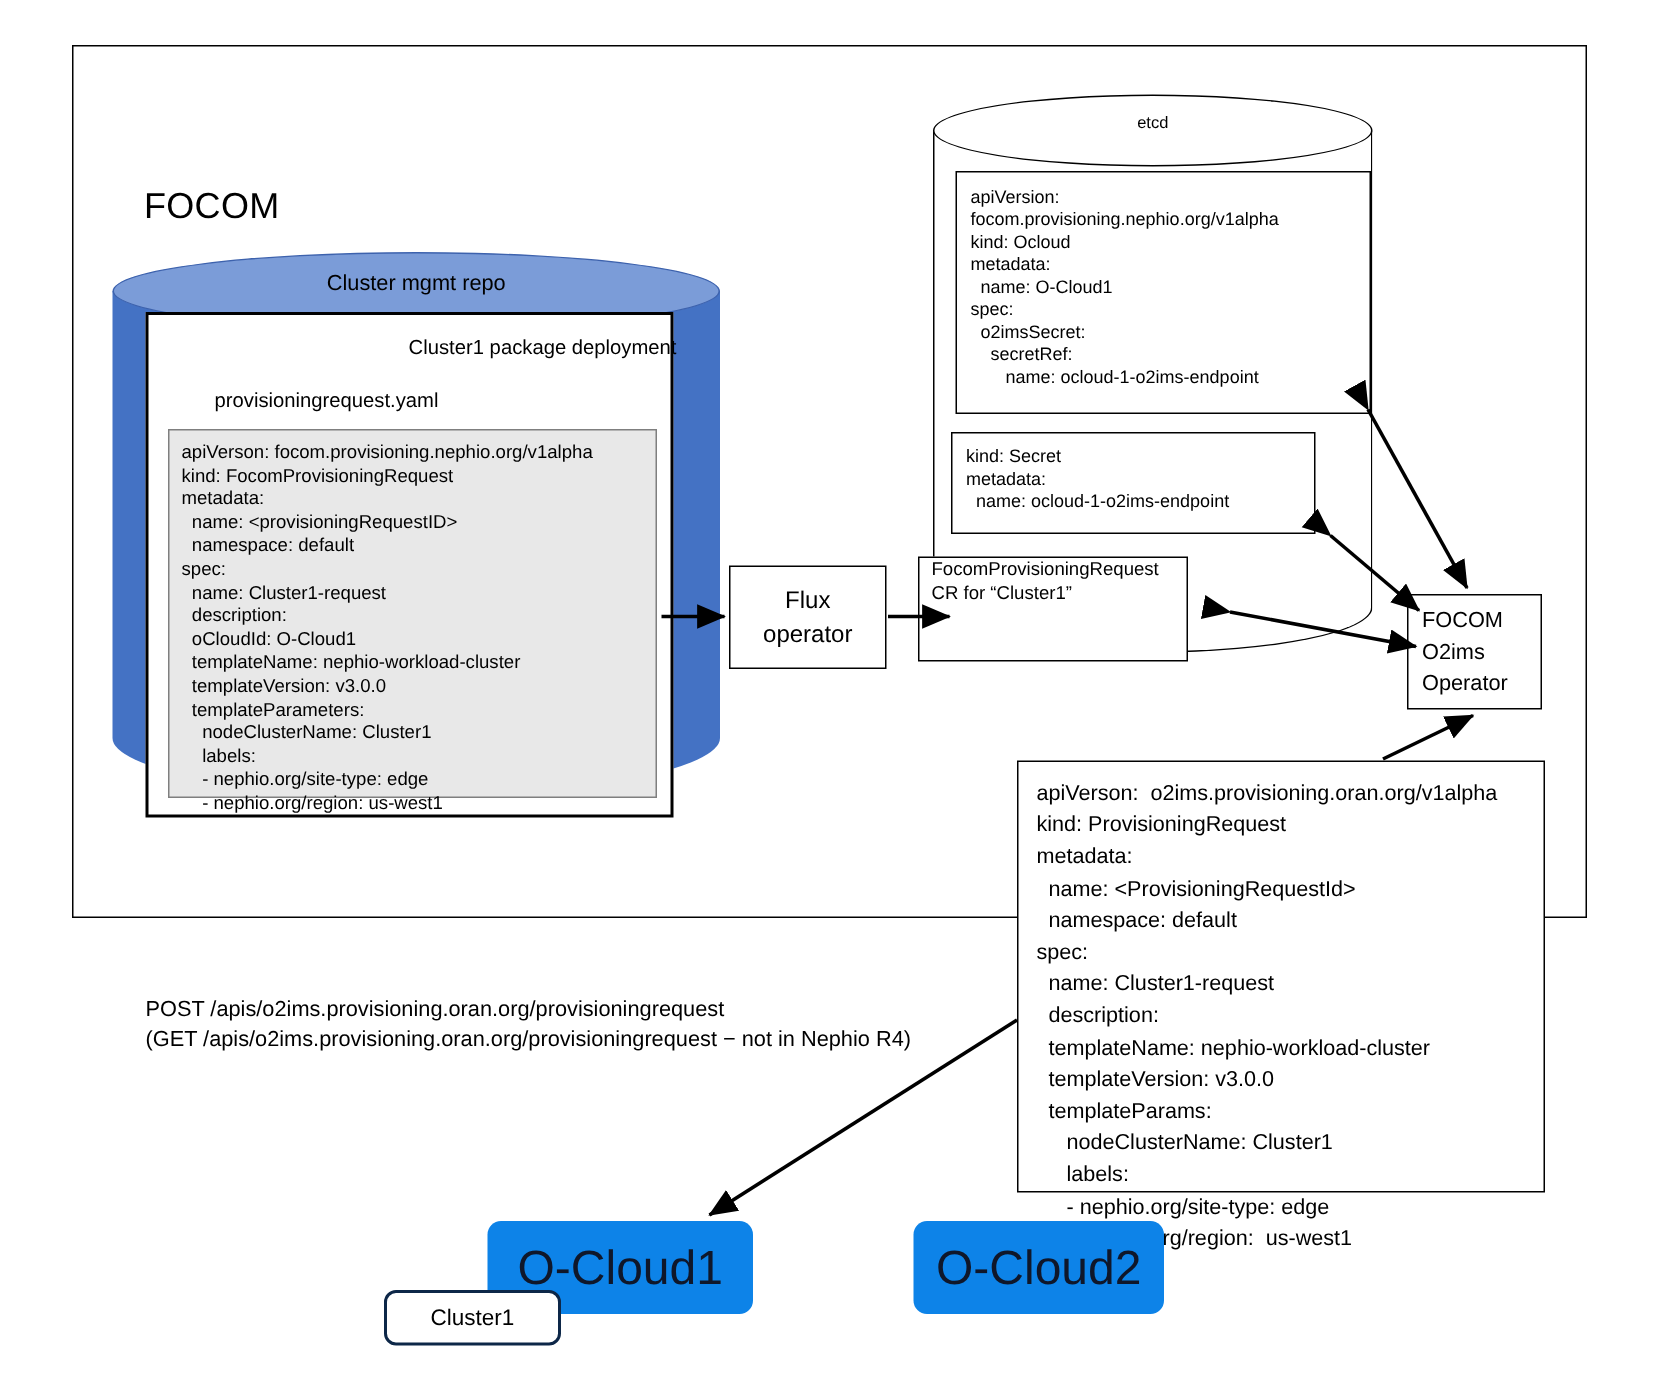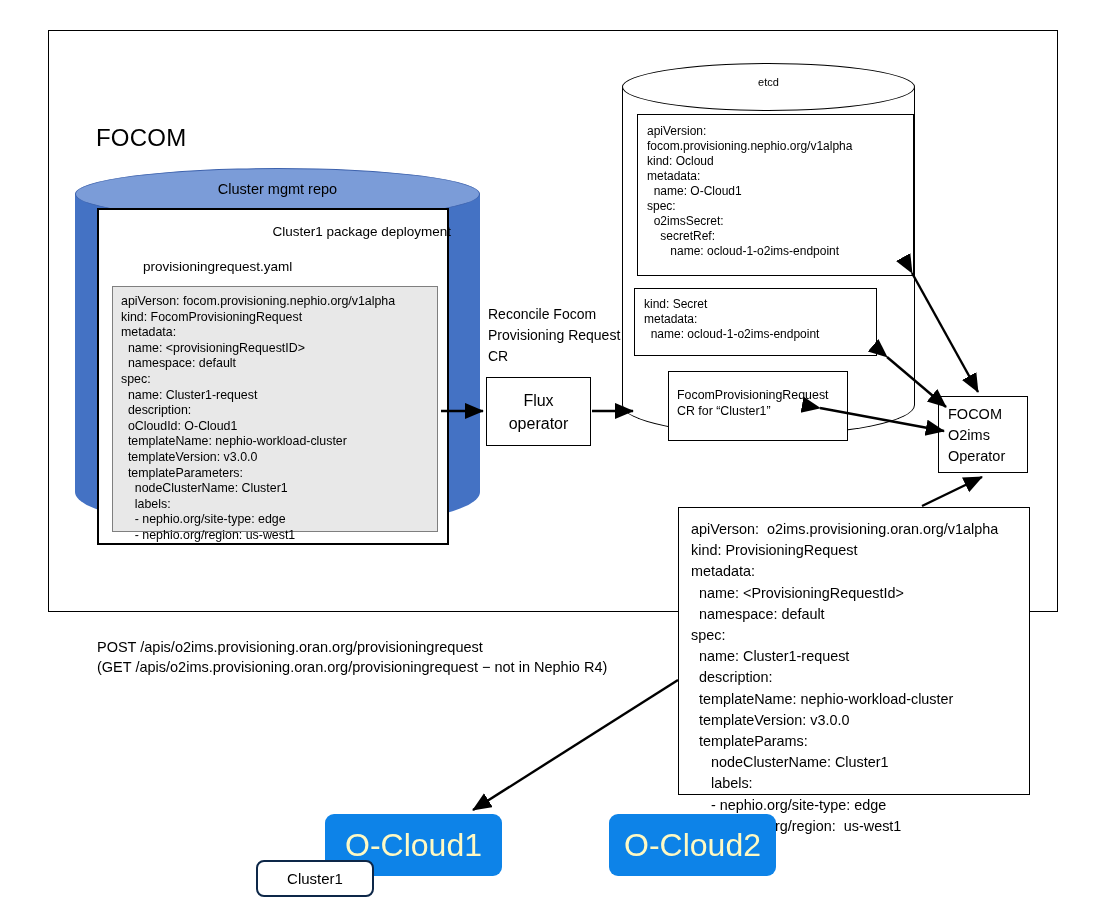--- a/index.html
+++ b/index.html
@@ -91,23 +91,23 @@
     left:637px; top:114px; width:277px; height:162px;
     background:#ffffff; border:1.6px solid #000;
     box-sizing:border-box; padding:9px 0 0 9px;
   }
   #secret-cr{
     left:634px; top:288px; width:243px; height:68px;
     background:#ffffff; border:1.6px solid #000;
     box-sizing:border-box; padding:8px 0 0 9px;
   }
   #fpr-cr{
-    left:668px; top:371px; width:180px; height:70px;
-    background:#ffffff; border:1.6px solid #000;
-    box-sizing:border-box; padding:16px 0 0 8px;
+    left:612px; top:371px; width:180px; height:70px;
+    background:#ffffff; border:1.6px solid #000;
+    box-sizing:border-box; padding:0 0 0 8px;
   }
   
   #reconcile-label{ left:488px; top:304px; width:150px; font-size:14px; line-height:21px;}
   #flux-box{
     left:486px; top:377px; width:105px; height:69px;
     background:#ffffff; border:1.8px solid #000;
     box-sizing:border-box;
     display:flex; flex-direction:column; align-items:center; justify-content:center;
     font-size:16px; line-height:23px;text-align:right;
   }
@@ -118,26 +118,26 @@
     box-sizing:border-box; padding:7px 0 0 9px;
     font-size:14.5px; line-height:21px;
   }
   
   #pr-box{
     left:678px; top:507px; width:352px; height:288px;
     background:#ffffff; border:1.6px solid #000;
     box-sizing:border-box; padding:11px 0 0 12px;
   }
   
-  #api-text{ left:97px; top:637px; font-size:14.5px; line-height:20px; }
+  #api-text{ left:97px; top:663px; font-size:14.5px; line-height:20px; }
   
   .ocloud{
     background:#0d83e8; border-radius:9px;
     display:flex; align-items:center; justify-content:center;
-    color:#fef9c3; font-size:32px;
+    color:#0f172a; font-size:32px;
   }
   #ocloud1{ left:325px; top:814px; width:177px; height:62px; }
   #ocloud2{ left:609px; top:814px; width:167px; height:62px; }
   #cluster1-chip{
     left:256px; top:860px; width:114px; height:33px;
     background:#ffffff; border:2px solid #0d2748; border-radius:8px;
     display:flex; align-items:center; justify-content:center;
     font-size:15px;
   }
   
@@ -207,21 +207,20 @@
     <div class="yaml-sm">kind: Secret
 metadata:
   name: ocloud-1-o2ims-endpoint</div>
   </div>
 
   <div class="abs" id="fpr-cr">
     <div class="cr-text">FocomProvisioningRequest
 CR for “Cluster1”</div>
   </div>
 
-  <div class="abs" id="reconcile-label">Reconcile Focom Provisioning Request CR</div>
   <div class="abs" id="flux-box">
     <span>Flux</span>
     <span>operator</span>
   </div>
 
   <div class="abs" id="o2ims-op">
     <div>FOCOM</div>
     <div>O2ims</div>
     <div>Operator</div>
   </div>

